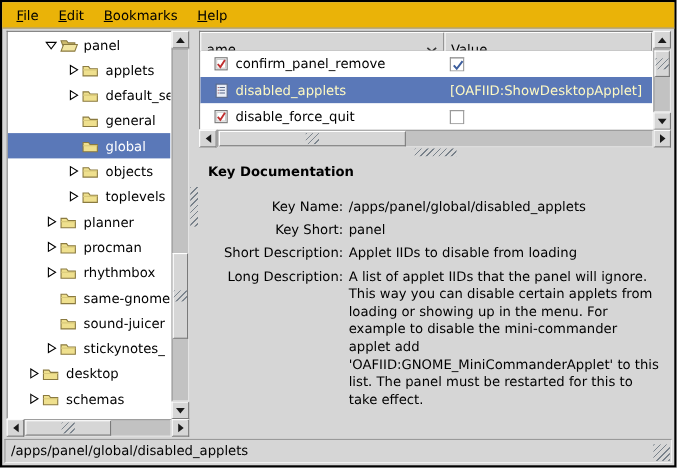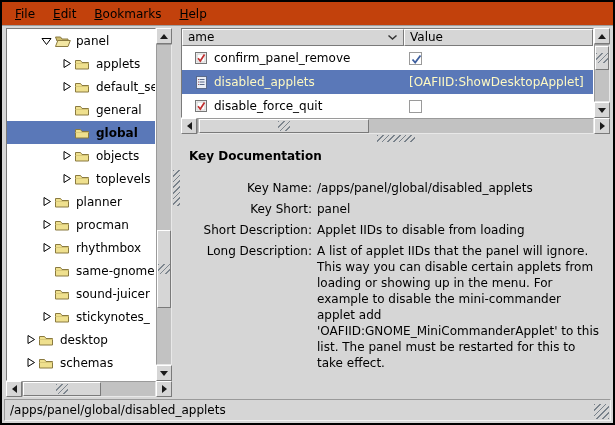--- a/index.html
+++ b/index.html
@@ -4,41 +4,41 @@
 <style>
   html,body{margin:0;padding:0;background:#555;}
   body{width:615px;height:425px;overflow:hidden;
        font-family:"DejaVu Sans","Liberation Sans",sans-serif;font-size:12px;color:#000;}
   *{box-sizing:border-box;}
   .window{width:615px;height:425px;border:2px solid #000;background:#d6d6d6;
           display:flex;flex-direction:column;}
 
   
   .menubar{height:24px;display:flex;align-items:center;padding:0 4px;
-           background:#c2410c;border-bottom:1px solid #9e9e9e;flex:0 0 auto;}
+           background:#eab308;border-bottom:1px solid #9e9e9e;flex:0 0 auto;}
   .menu-item{padding:3px 9px;cursor:default;}
   .menu-item u{text-decoration:underline;}
 
   
   .main{flex:1 1 auto;display:flex;padding:2px 3px 1px 4px;min-height:0;}
   .left-pane{width:166px;flex:0 0 auto;display:flex;flex-direction:column;}
   .tree-row{flex:1 1 auto;display:flex;min-height:0;}
   .tree-frame{width:150px;background:#fff;border:1px solid;
               border-color:#7a7a7a #fff #fff #7a7a7a;overflow:hidden;}
   .vsplitter{width:9px;flex:0 0 auto;position:relative;}
   .vsplitter .grip{position:absolute;left:1px;top:142px;width:7px;height:36px;
       background:repeating-linear-gradient(135deg,rgba(110,120,130,.9) 0 1px,transparent 1px 4px);}
   .right-pane{flex:1 1 auto;display:flex;flex-direction:column;min-width:0;}
 
   
   .tree-item{height:23px;display:flex;align-items:center;white-space:nowrap;cursor:default;}
   .tree-item.lvl1{padding-left:16px;}
   .tree-item.lvl2{padding-left:32px;}
   .tree-item.lvl3{padding-left:52px;}
-  .tree-item.selected{background:#5a78b8;color:#000000;font-weight:bold;}
+  .tree-item.selected{background:#5a78b8;color:#ffffff;}
   .expander{width:15px;height:14px;display:inline-flex;align-items:center;justify-content:center;flex:0 0 auto;}
   .folder{width:19px;height:14px;display:inline-flex;align-items:center;flex:0 0 auto;}
   .tlabel{padding-left:3px;}
 
   
   .vscroll{width:16px;flex:0 0 auto;display:flex;flex-direction:column;}
   .hscroll{height:16px;flex:0 0 auto;display:flex;}
   .sbtn{width:16px;height:16px;flex:0 0 auto;background:#d6d6d6;border:1px solid;
         border-color:#fff #7a7a7a #7a7a7a #fff;display:flex;align-items:center;justify-content:center;}
   .trough{flex:1 1 auto;position:relative;background:#c2c2c2;border:1px solid;
@@ -60,21 +60,21 @@
   .tri-down{border-width:5px 4px 0 4px;border-color:#1a1a1a transparent transparent transparent;}
   .tri-left{border-width:4px 5px 4px 0;border-color:transparent #1a1a1a transparent transparent;}
   .tri-right{border-width:4px 0 4px 5px;border-color:transparent transparent transparent #1a1a1a;}
 
   
   .table-area{height:106px;flex:0 0 auto;display:flex;flex-direction:column;}
   .table-main{flex:1 1 auto;display:flex;min-height:0;}
   .table-frame{flex:1 1 auto;border:1px solid;border-color:#7a7a7a #fff #fff #7a7a7a;
                background:#fff;display:flex;flex-direction:column;overflow:hidden;}
   .theader{height:17px;flex:0 0 auto;display:flex;background:#d6d6d6;}
-  .th{display:flex;align-items:flex-end;padding:1px 5px;border:1px solid;
+  .th{display:flex;align-items:flex-start;padding:8px 5px;border:1px solid;
       border-color:#fff #7a7a7a #7a7a7a #fff;overflow:hidden;white-space:nowrap;}
   .th-name{width:222px;flex:0 0 auto;justify-content:space-between;}
   .th-value{flex:1 1 auto;}
   .rows{flex:1 1 auto;overflow:hidden;}
   .trow{height:24px;display:grid;grid-template-columns:222px 1fr;align-items:center;
         background:#fff;cursor:default;}
   .trow.selected{background:#5a78b8;color:#fef9c3;}
   .cell-name{display:flex;align-items:center;padding-left:12px;gap:5px;overflow:hidden;white-space:nowrap;}
   .cell-value{padding-left:5px;display:flex;align-items:center;overflow:hidden;white-space:nowrap;}
   .keyicon{width:15px;height:15px;display:inline-flex;flex:0 0 auto;}

